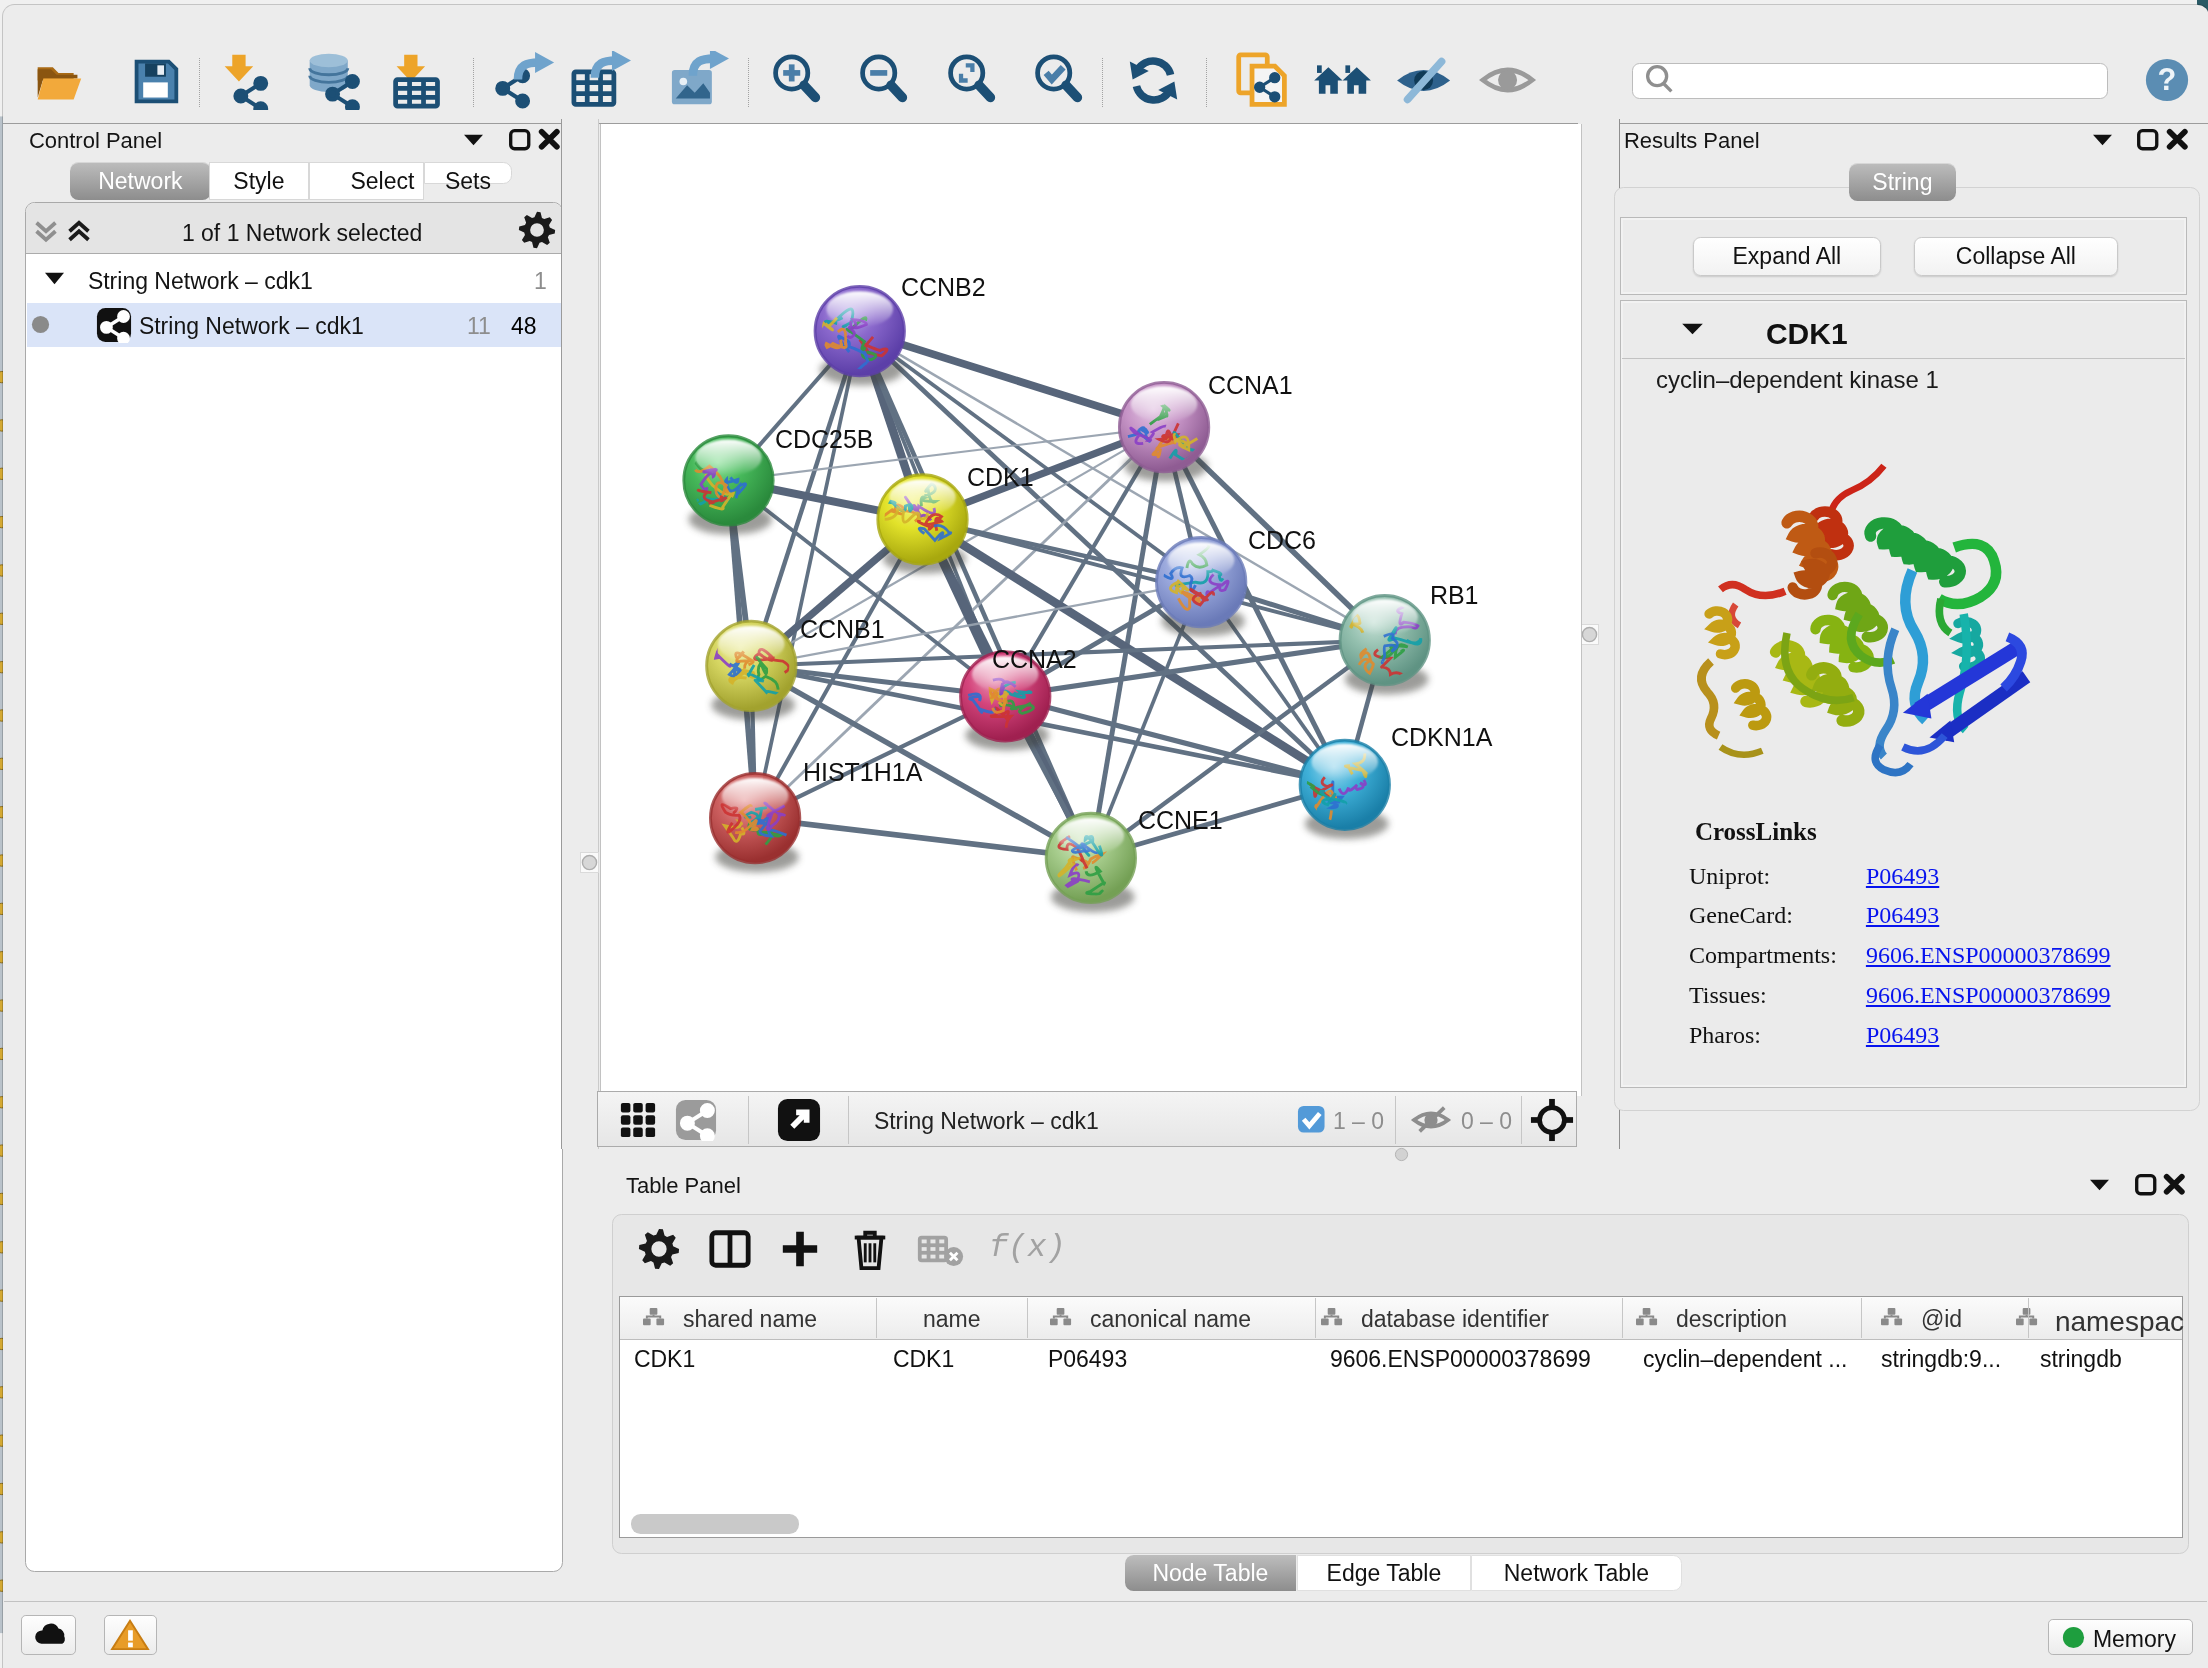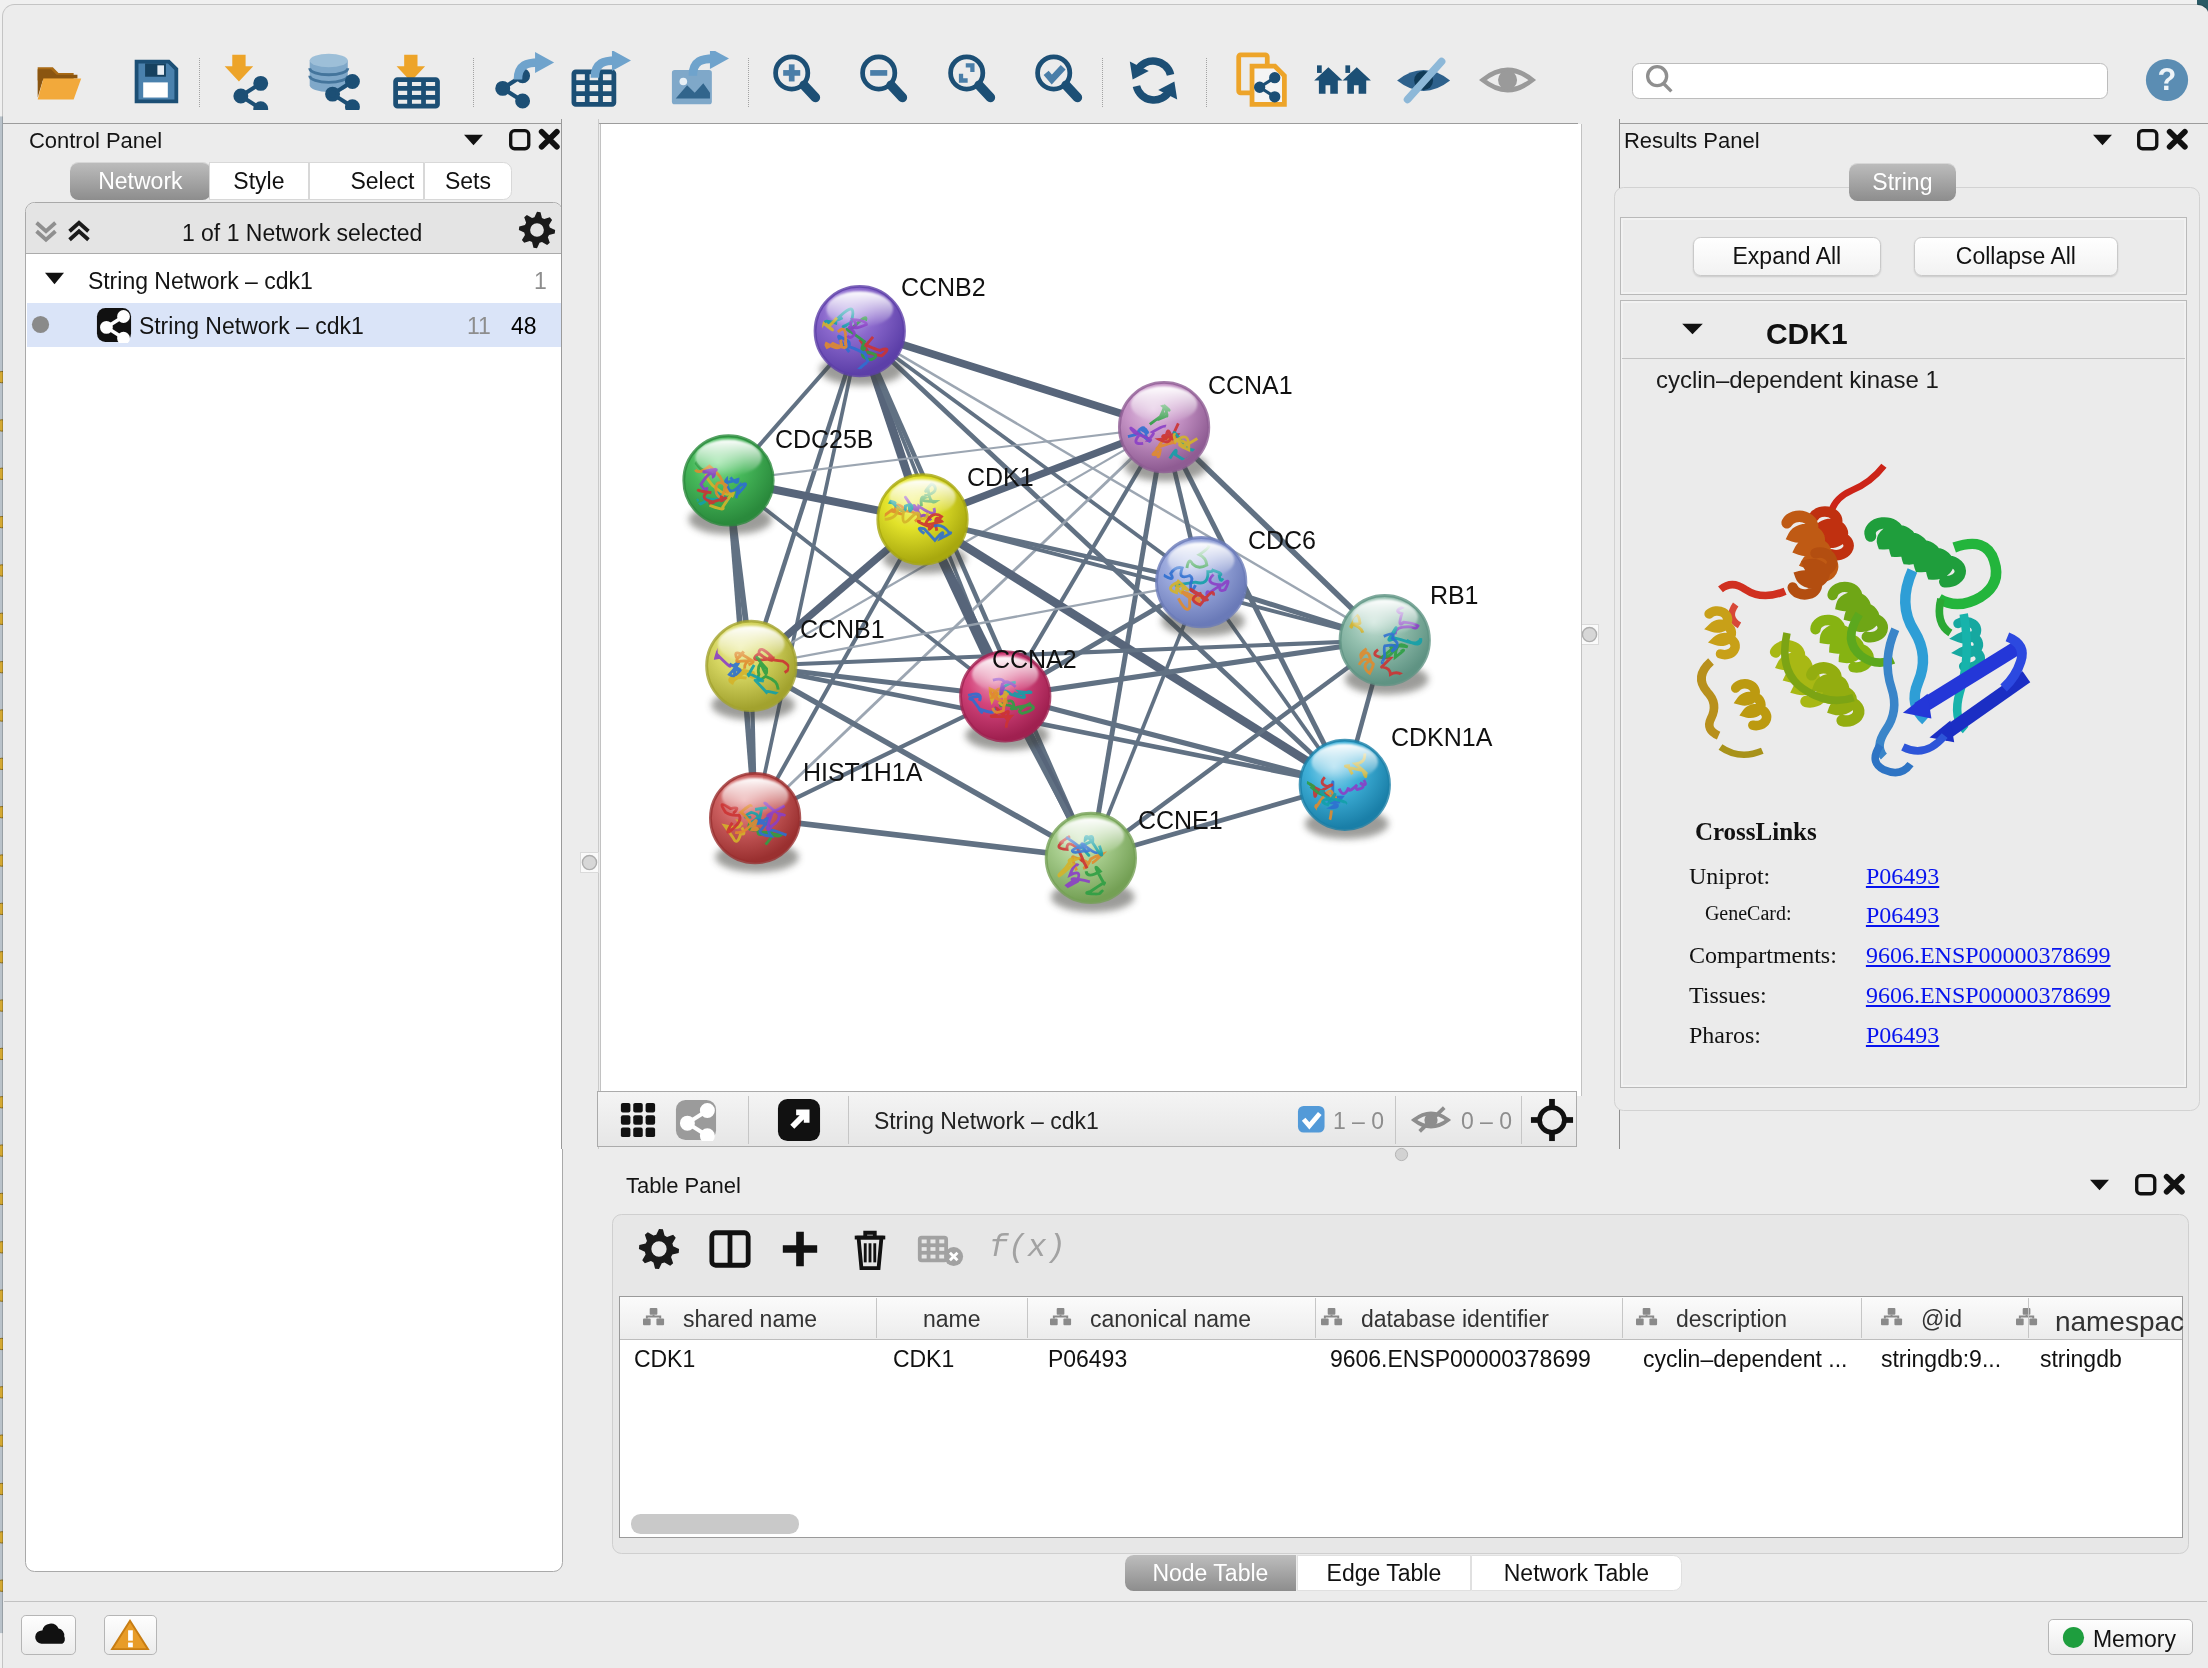--- a/index.html
+++ b/index.html
@@ -204,21 +204,21 @@
 <svg class="abs" style="left:502px;top:120px" width="28.5" height="28.5" viewBox="0 0 30 30">
       <rect x="6" y="6" width="19" height="19" rx="4" fill="none" stroke="#111" stroke-width="3.5"></rect>
     </svg>
 <svg class="abs" style="left:532px;top:120px" width="28.5" height="28.5" viewBox="0 0 30 30">
       <path d="M7,7 L23,23 M23,7 L7,23" stroke="#111" stroke-width="6" stroke-linecap="round"></path>
     </svg>
 <div class="abs" style="left:67px;top:157px;width:141px;height:38px;border-radius:8.6px;"></div>
 <div class="abs" style="left:67px;top:157px;width:141px;height:38px;border-radius:8.6px;background:linear-gradient(#bdbdbd,#8d8d8d);color:#fff;font-size:23px;text-align:center;line-height:38px;box-shadow:inset 0 1px 0 rgba(255,255,255,.4);">Network</div>
 <div class="abs" style="left:206px;top:157px;width:100px;height:38px;background:#fff;border:1px solid #d8d8d8;box-sizing:border-box;font-size:23px;text-align:center;line-height:36px;color:#111;">Style</div>
 <div class="abs" style="left:306px;top:157px;width:115px;height:38px;background:#fff;border:1px solid #d8d8d8;box-sizing:border-box;font-size:23px;text-align:center;line-height:36px;color:#111;padding-left:32px;">Select</div>
-<div class="abs" style="left:421px;top:157px;width:88px;height:38px;background:#fff;border:1px solid #d8d8d8;box-sizing:border-box;font-size:23px;text-align:center;line-height:36px;color:#111;border-radius:0 8.6px 8.6px 0;">Sets</div>
+<div class="abs" style="left:421px;top:157px;width:88px;height:22px;background:#fff;border:1px solid #d8d8d8;box-sizing:border-box;font-size:23px;text-align:center;line-height:36px;color:#111;border-radius:0 8.6px 8.6px 0;">Sets</div>
 <div class="abs" style="left:22px;top:197px;width:538px;height:1370px;background:#fff;border:1px solid #a9a9a9;border-radius:9.5px;box-sizing:border-box;"></div>
 <div class="abs" style="left:23px;top:198px;width:536px;height:50px;background:#e4e4e4;border-bottom:1px solid #ababab;border-radius:8.6px 8.6px 0 0;"></div>
 <svg class="abs" style="left:26px;top:212px" width="34" height="28.5" viewBox="0 0 36 30">
       <g stroke="#8f8f8f" stroke-width="4" fill="none">
         <path d="M8,6 l10,9 l10,-9"></path>
         <path d="M8,15 l10,9 l10,-9"></path>
       </g>
     </svg>
 <svg class="abs" style="left:59px;top:212px" width="34" height="28.5" viewBox="0 0 36 30">
       <g stroke="#1a1a1a" stroke-width="4" fill="none">
@@ -681,21 +681,21 @@
       <path d="M268,244 l-26,20 l30,6 z" fill="#2437d8"></path>
       <path d="M372,226 L284,288" stroke="#1b2ec4" stroke-width="14"></path>
       <path d="M292,272 l-22,18 l26,5 z" fill="#1b2ec4"></path>
       <path d="M352,184 q20,8 14,26 q-5,16 -18,28" stroke="#2c49e0" stroke-width="10" fill="none"></path>
       <path d="M286,288 q-20,24 -44,12" stroke="#2d55d8" stroke-width="8" fill="none"></path>
       <path d="M218,298 q-12,18 4,26 q18,8 28,-6" stroke="#2e74c4" stroke-width="8" fill="none"></path>
     </svg>
 <div class="abs" style="left:1664px;top:813px;font-size:25px;color:#111;font-weight:bold;white-space:nowrap;font-family:'Liberation Serif',serif;margin-left:28px;">CrossLinks</div>
 <div class="abs" style="left:1686px;top:858px;font-size:24px;color:#111;font-weight:normal;white-space:nowrap;font-family:'Liberation Serif',serif;">Uniprot:</div>
 <div class="abs" style="left:1863px;top:858px;font-size:24px;color:#0713ee;font-weight:normal;white-space:nowrap;font-family:'Liberation Serif',serif;"><a class="lnk">P06493</a></div>
-<div class="abs" style="left:1686px;top:897px;font-size:20px;color:#111;font-weight:normal;white-space:nowrap;font-family:'Liberation Serif',serif;margin-left:16px;">GeneCard:</div>
+<div class="abs" style="left:1686px;top:897px;font-size:24px;color:#111;font-weight:normal;white-space:nowrap;font-family:'Liberation Serif',serif;">GeneCard:</div>
 <div class="abs" style="left:1863px;top:897px;font-size:24px;color:#0713ee;font-weight:normal;white-space:nowrap;font-family:'Liberation Serif',serif;"><a class="lnk">P06493</a></div>
 <div class="abs" style="left:1686px;top:937px;font-size:24px;color:#111;font-weight:normal;white-space:nowrap;font-family:'Liberation Serif',serif;">Compartments:</div>
 <div class="abs" style="left:1863px;top:937px;font-size:24px;color:#0713ee;font-weight:normal;white-space:nowrap;font-family:'Liberation Serif',serif;"><a class="lnk">9606.ENSP00000378699</a></div>
 <div class="abs" style="left:1686px;top:977px;font-size:24px;color:#111;font-weight:normal;white-space:nowrap;font-family:'Liberation Serif',serif;">Tissues:</div>
 <div class="abs" style="left:1863px;top:977px;font-size:24px;color:#0713ee;font-weight:normal;white-space:nowrap;font-family:'Liberation Serif',serif;"><a class="lnk">9606.ENSP00000378699</a></div>
 <div class="abs" style="left:1686px;top:1017px;font-size:24px;color:#111;font-weight:normal;white-space:nowrap;font-family:'Liberation Serif',serif;">Pharos:</div>
 <div class="abs" style="left:1863px;top:1017px;font-size:24px;color:#0713ee;font-weight:normal;white-space:nowrap;font-family:'Liberation Serif',serif;"><a class="lnk">P06493</a></div>
 <svg class="abs" style="left:1391px;top:1142px" width="15" height="15" viewBox="0 0 16 16">
       <circle cx="8" cy="8" r="6.5" fill="#d2d2d2" stroke="#b0b0b0" stroke-width="1"></circle>
     </svg>

